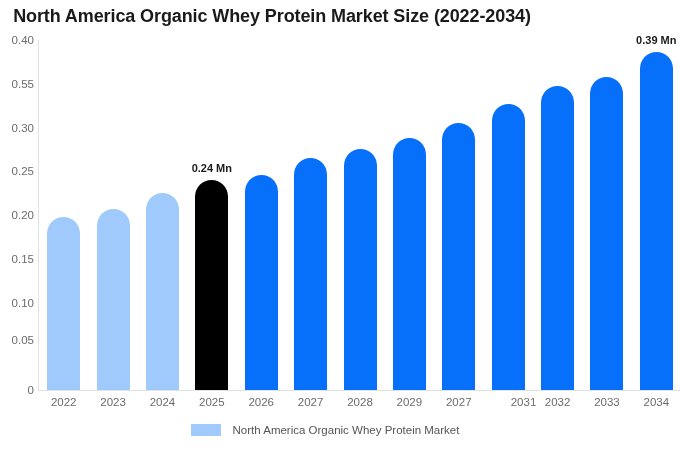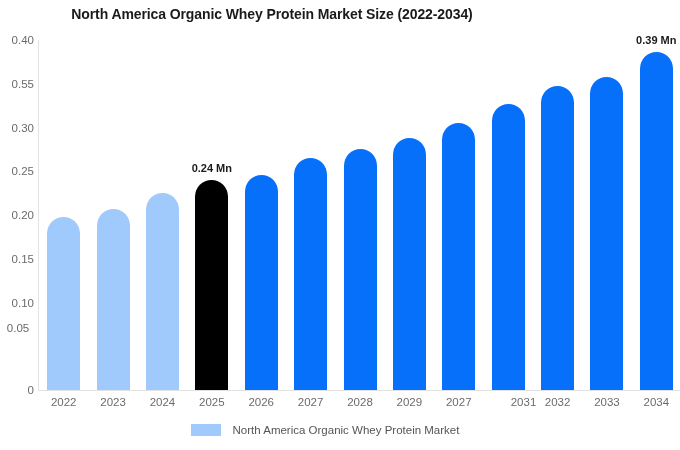--- a/index.html
+++ b/index.html
@@ -19,21 +19,21 @@
     height: 450px;
     background: #ffffff;
   }
   
   .chart-title {
     position: absolute;
     left: 0;
     top: 6px;
     width: 544px;
     text-align: center;
-    font-size: 14px;
+    font-size: 18px;
     font-weight: bold;
     color: #1a1a1a;
     letter-spacing: -0.1px;
     white-space: nowrap;
   }
   
   .plot-area {
     position: absolute;
     left: 38px;
     top: 40px;
@@ -124,21 +124,21 @@
 </style>
 </head>
 <body>
 
 <div id="chart-root">
 
   <div class="chart-title">North America Organic Whey Protein Market Size (2022-2034)</div>
 
   <div class="y-axis">
       <div class="ytick" style="top: 390px;">0</div>
-      <div class="ytick" style="top: 328px; text-align: center;">0.05</div>
+      <div class="ytick" style="top: 340px;">0.05</div>
       <div class="ytick" style="top: 302.5px;">0.10</div>
       <div class="ytick" style="top: 258.75px;">0.15</div>
       <div class="ytick" style="top: 215px;">0.20</div>
       <div class="ytick" style="top: 171.25px;">0.25</div>
       <div class="ytick" style="top: 127.5px;">0.30</div>
       <div class="ytick" style="top: 83.75px;">0.55</div>
       <div class="ytick" style="top: 40px;">0.40</div>
     </div>
   <div class="axis-line-y"></div>
   <div class="axis-line-x"></div>

